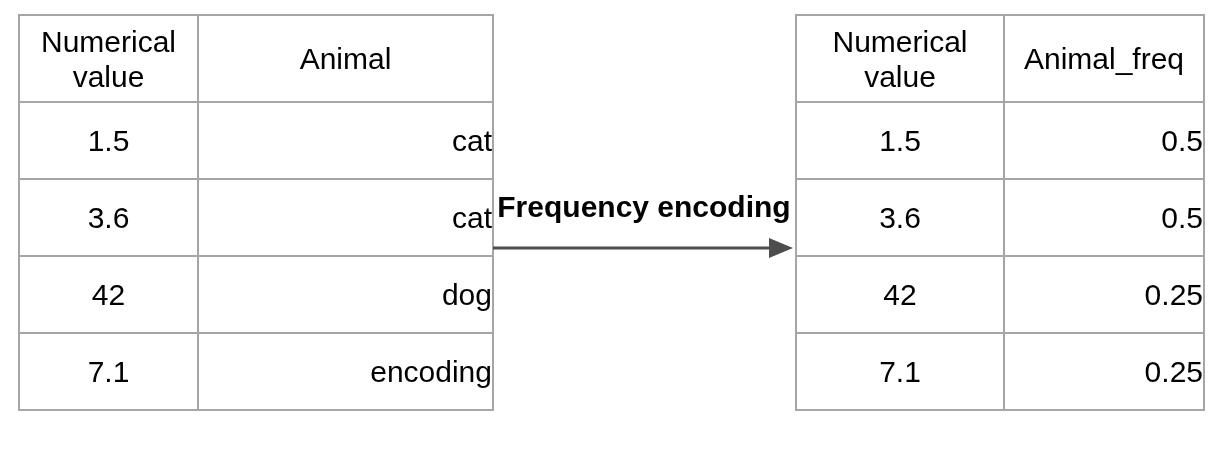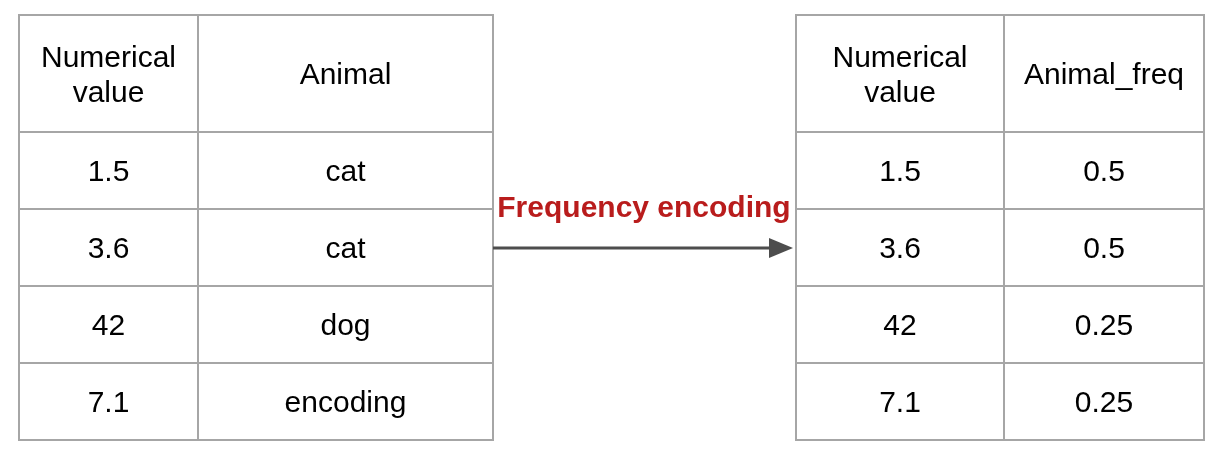--- a/index.html
+++ b/index.html
@@ -24,44 +24,44 @@
     line-height: 35px;
     color: #000000;
   }
   table.tbl th, table.tbl td {
     border: 2px solid #a6a6a6;
     font-weight: normal;
     vertical-align: middle;
     padding: 0;
     overflow: hidden;
   }
-  table.tbl tr.hdr-row { height: 117px; padding-left: 28px; }
+  table.tbl tr.hdr-row { height: 87px; padding-left: 28px; }
   table.tbl tr.data-row { height: 77px; }
   table.tbl th { text-align: center; }
   td.num-cell { text-align: center; }
-  td.txt-cell { text-align: center; padding-left: 20px; }
+  td.txt-cell { text-align: right; padding-left: 20px; }
 
   #left-table  { left: 18px;  top: 14px;  width: 474px; }
   #left-table  col.c1 { width: 179px; }
   #left-table  col.c2 { width: 295px; }
 
   #right-table { left: 795px; top: 14px;  width: 408px; }
   #right-table col.c1 { width: 208px; }
   #right-table col.c2 { width: 200px; }
 
   .arrow-label {
     position: absolute;
     left: 493px;
     top: 189px;
     width: 302px;
     text-align: center;
     font-size: 30px;
     line-height: 35px;
     font-weight: 700;
-    color: #b91c1c;
+    color: #000000;
     white-space: nowrap;
   }
   .arrow-svg {
     position: absolute;
     left: 493px;
     top: 233px;
     width: 302px;
     height: 30px;
   }
 </style>

